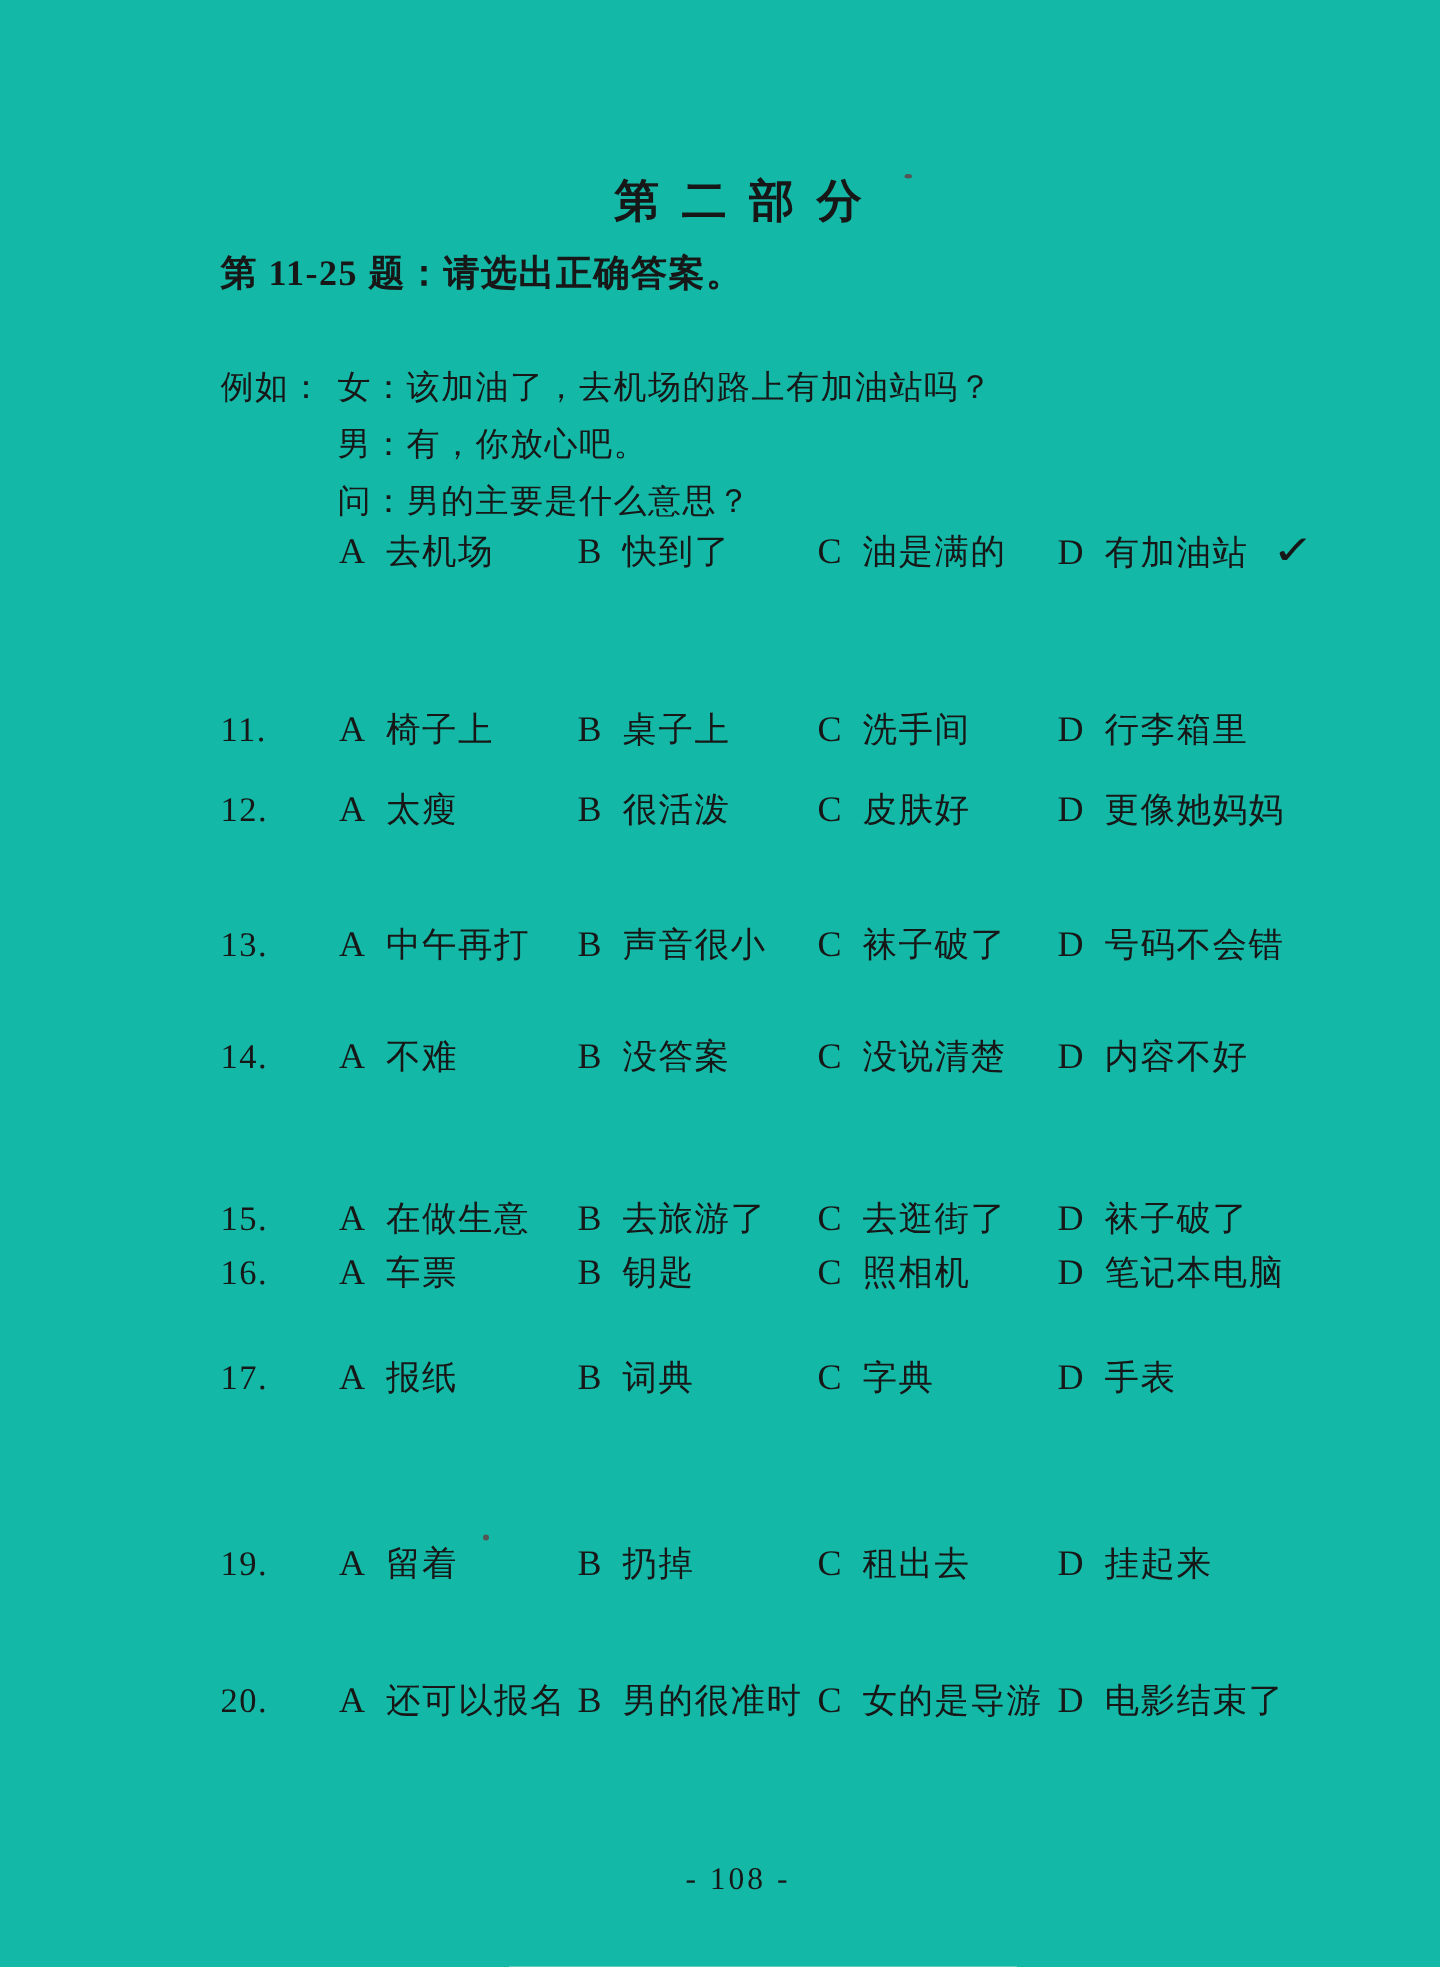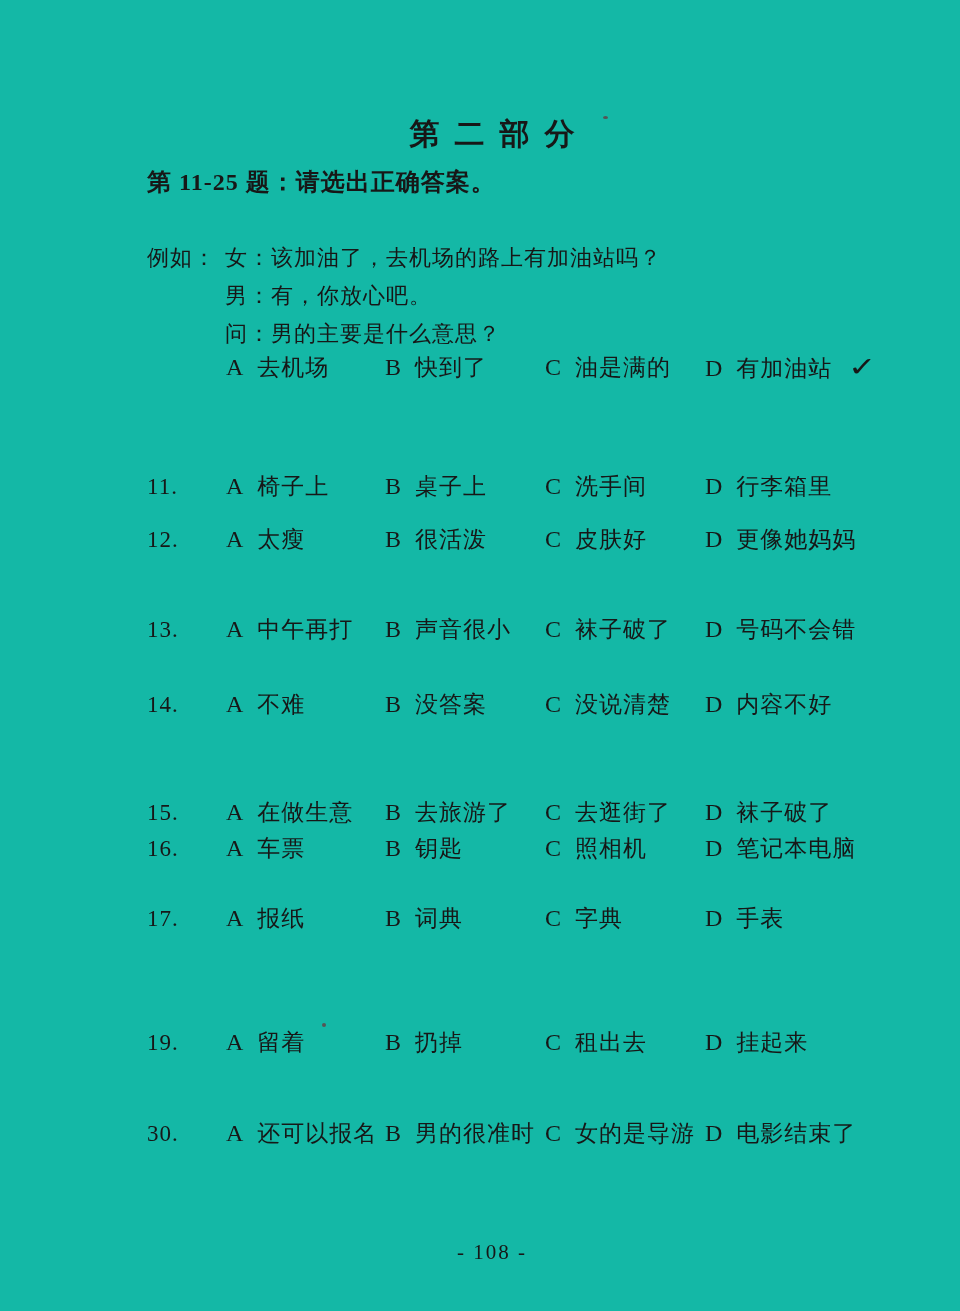--- a/index.html
+++ b/index.html
@@ -158,21 +158,21 @@
 
   <div class="abs opt-row" style="top:1026px;">
     <span class="cell c-num">19.</span>
     <span class="cell c-a"><span class="letter">A</span><span class="opt-text">留着</span></span>
     <span class="cell c-b"><span class="letter">B</span><span class="opt-text">扔掉</span></span>
     <span class="cell c-c"><span class="letter">C</span><span class="opt-text">租出去</span></span>
     <span class="cell c-d"><span class="letter">D</span><span class="opt-text">挂起来</span></span>
   </div>
 
   <div class="abs opt-row" style="top:1117px;">
-    <span class="cell c-num">30.</span>
+    <span class="cell c-num">20.</span>
     <span class="cell c-a"><span class="letter">A</span><span class="opt-text">还可以报名</span></span>
     <span class="cell c-b"><span class="letter">B</span><span class="opt-text">男的很准时</span></span>
     <span class="cell c-c"><span class="letter">C</span><span class="opt-text">女的是导游</span></span>
     <span class="cell c-d"><span class="letter">D</span><span class="opt-text">电影结束了</span></span>
   </div>
 
   <div class="abs page-number">- 108 -</div>
 
 </div>
 

